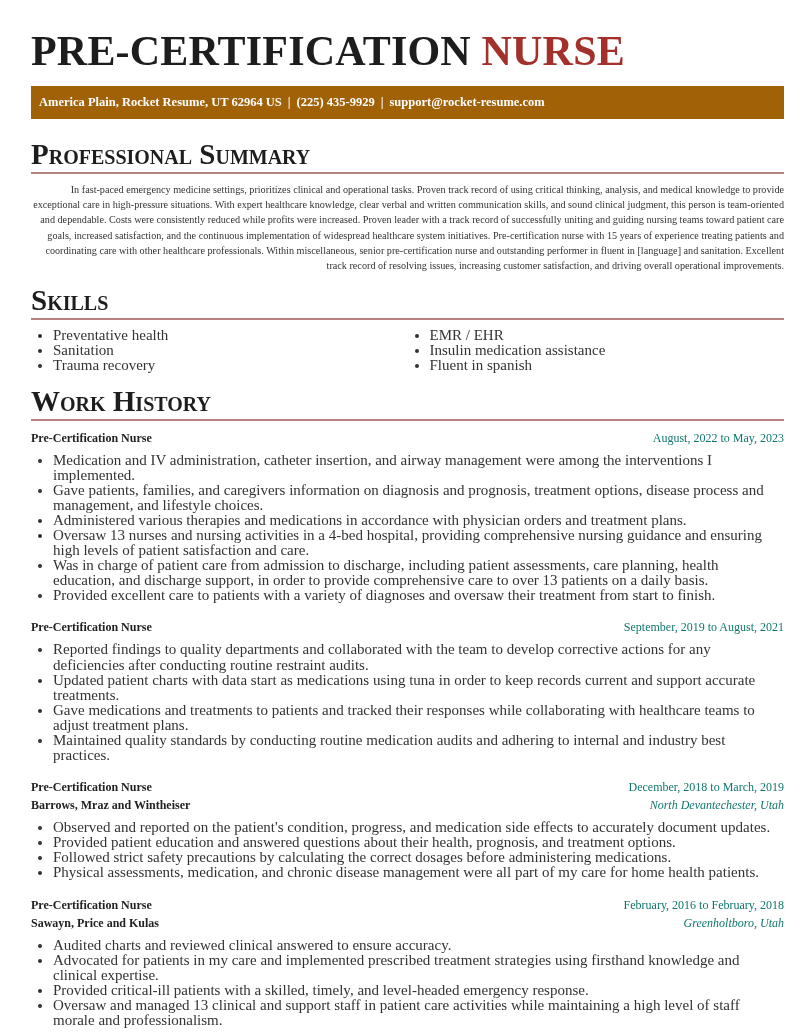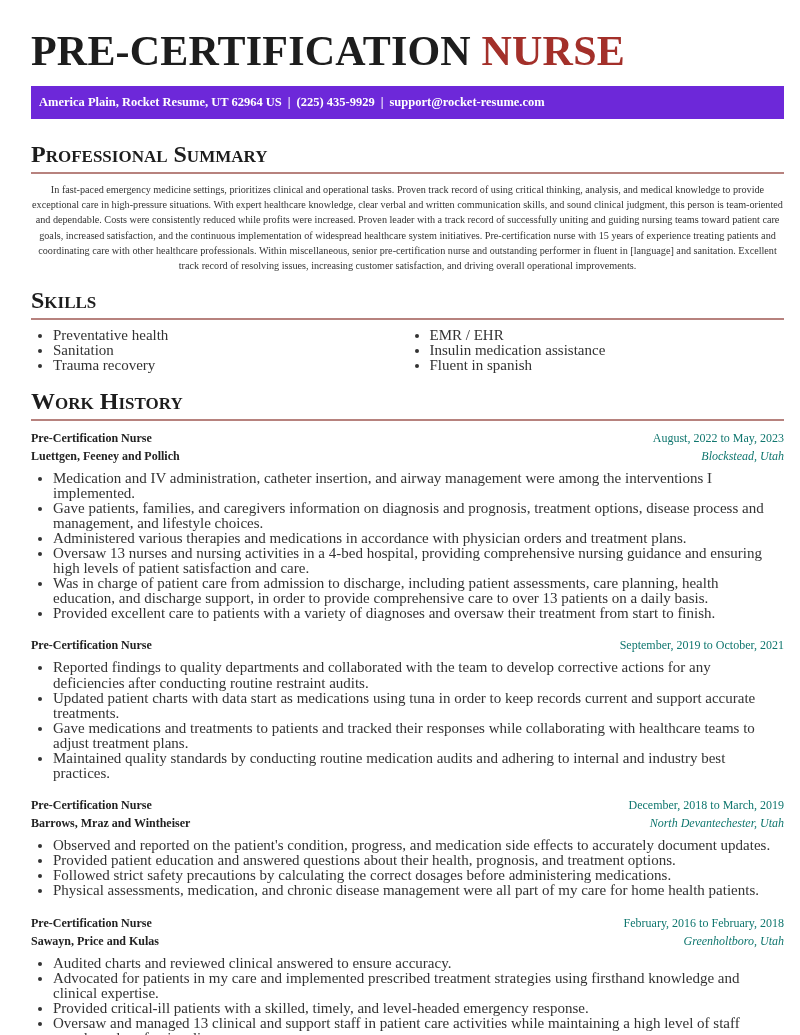--- a/index.html
+++ b/index.html
@@ -9,34 +9,34 @@
     color: #222;
   }
   .page { padding: 0 16px 0 31px; }
   .title {
     margin: 0; padding-top: 28px;
     font-size: 42px; font-weight: bold; line-height: 46px;
     letter-spacing: 0.2px; color: #1d1d1d;
   }
   .title .accent { color: #a3302a; }
   .contact-bar {
-    margin-top: 12px; background: #6d28d9; color: #fff;
+    margin-top: 12px; background: #a16207; color: #fff;
     height: 33px; line-height: 33px; padding: 0 8px;
     font-size: 12.5px; font-weight: bold;
   }
   .contact-bar .sep { padding: 0 6px; }
   .section-title {
-    margin: 0; font-size: 24px; font-weight: bold;
+    margin: 0; font-size: 29px; font-weight: bold;
     font-variant: small-caps; color: #1d1d1d;
     line-height: 26px;
   }
   .rule { height: 2px; background: #b7827e; margin: 5px 0 8px 0; }
   .summary {
     font-size: 10.2px; line-height: 15.2px; color: #333; margin: 0;
-    text-align: center;
+    text-align: right;
   }
   .skills { display: flex; margin: 0; }
   .skills ul { flex: 1; margin: 0; padding-left: 22px; }
   ul.bullets li, .skills li { font-size: 15px; line-height: 15.1px; color: #333; }
   .job-row { display: flex; justify-content: space-between; font-size: 12px; line-height: 18px; }
   .job-row .left { font-weight: bold; color: #222; }
   .job-row .right { color: #0f766e; }
   .job-row .right.loc { font-style: italic; }
   ul.bullets { margin: 6px 0 0 0; padding-left: 22px; }
   .job { margin-bottom: 15px; }
@@ -77,38 +77,34 @@
 
   <div style="margin-top:14px;">
     <h2 class="section-title">Work History</h2>
     <div class="rule"></div>
 
     <div class="job">
       <div class="job-row">
         <span class="left">Pre-Certification Nurse</span>
         <span class="right">August, 2022 to May, 2023</span>
       </div>
-      <div class="job-row">
-        <span class="left">Luettgen, Feeney and Pollich</span>
-        <span class="right loc">Blockstead, Utah</span>
-      </div>
       <ul class="bullets">
         <li>Medication and IV administration, catheter insertion, and airway management were among the interventions I implemented.</li>
         <li>Gave patients, families, and caregivers information on diagnosis and prognosis, treatment options, disease process and management, and lifestyle choices.</li>
         <li>Administered various therapies and medications in accordance with physician orders and treatment plans.</li>
         <li>Oversaw 13 nurses and nursing activities in a 4-bed hospital, providing comprehensive nursing guidance and ensuring high levels of patient satisfaction and care.</li>
         <li>Was in charge of patient care from admission to discharge, including patient assessments, care planning, health education, and discharge support, in order to provide comprehensive care to over 13 patients on a daily basis.</li>
         <li>Provided excellent care to patients with a variety of diagnoses and oversaw their treatment from start to finish.</li>
       </ul>
     </div>
 
     <div class="job">
       <div class="job-row">
         <span class="left">Pre-Certification Nurse</span>
-        <span class="right">September, 2019 to October, 2021</span>
+        <span class="right">September, 2019 to August, 2021</span>
       </div>
       <ul class="bullets">
         <li>Reported findings to quality departments and collaborated with the team to develop corrective actions for any deficiencies after conducting routine restraint audits.</li>
         <li>Updated patient charts with data start as medications using tuna in order to keep records current and support accurate treatments.</li>
         <li>Gave medications and treatments to patients and tracked their responses while collaborating with healthcare teams to adjust treatment plans.</li>
         <li>Maintained quality standards by conducting routine medication audits and adhering to internal and industry best practices.</li>
       </ul>
     </div>
 
     <div class="job">

